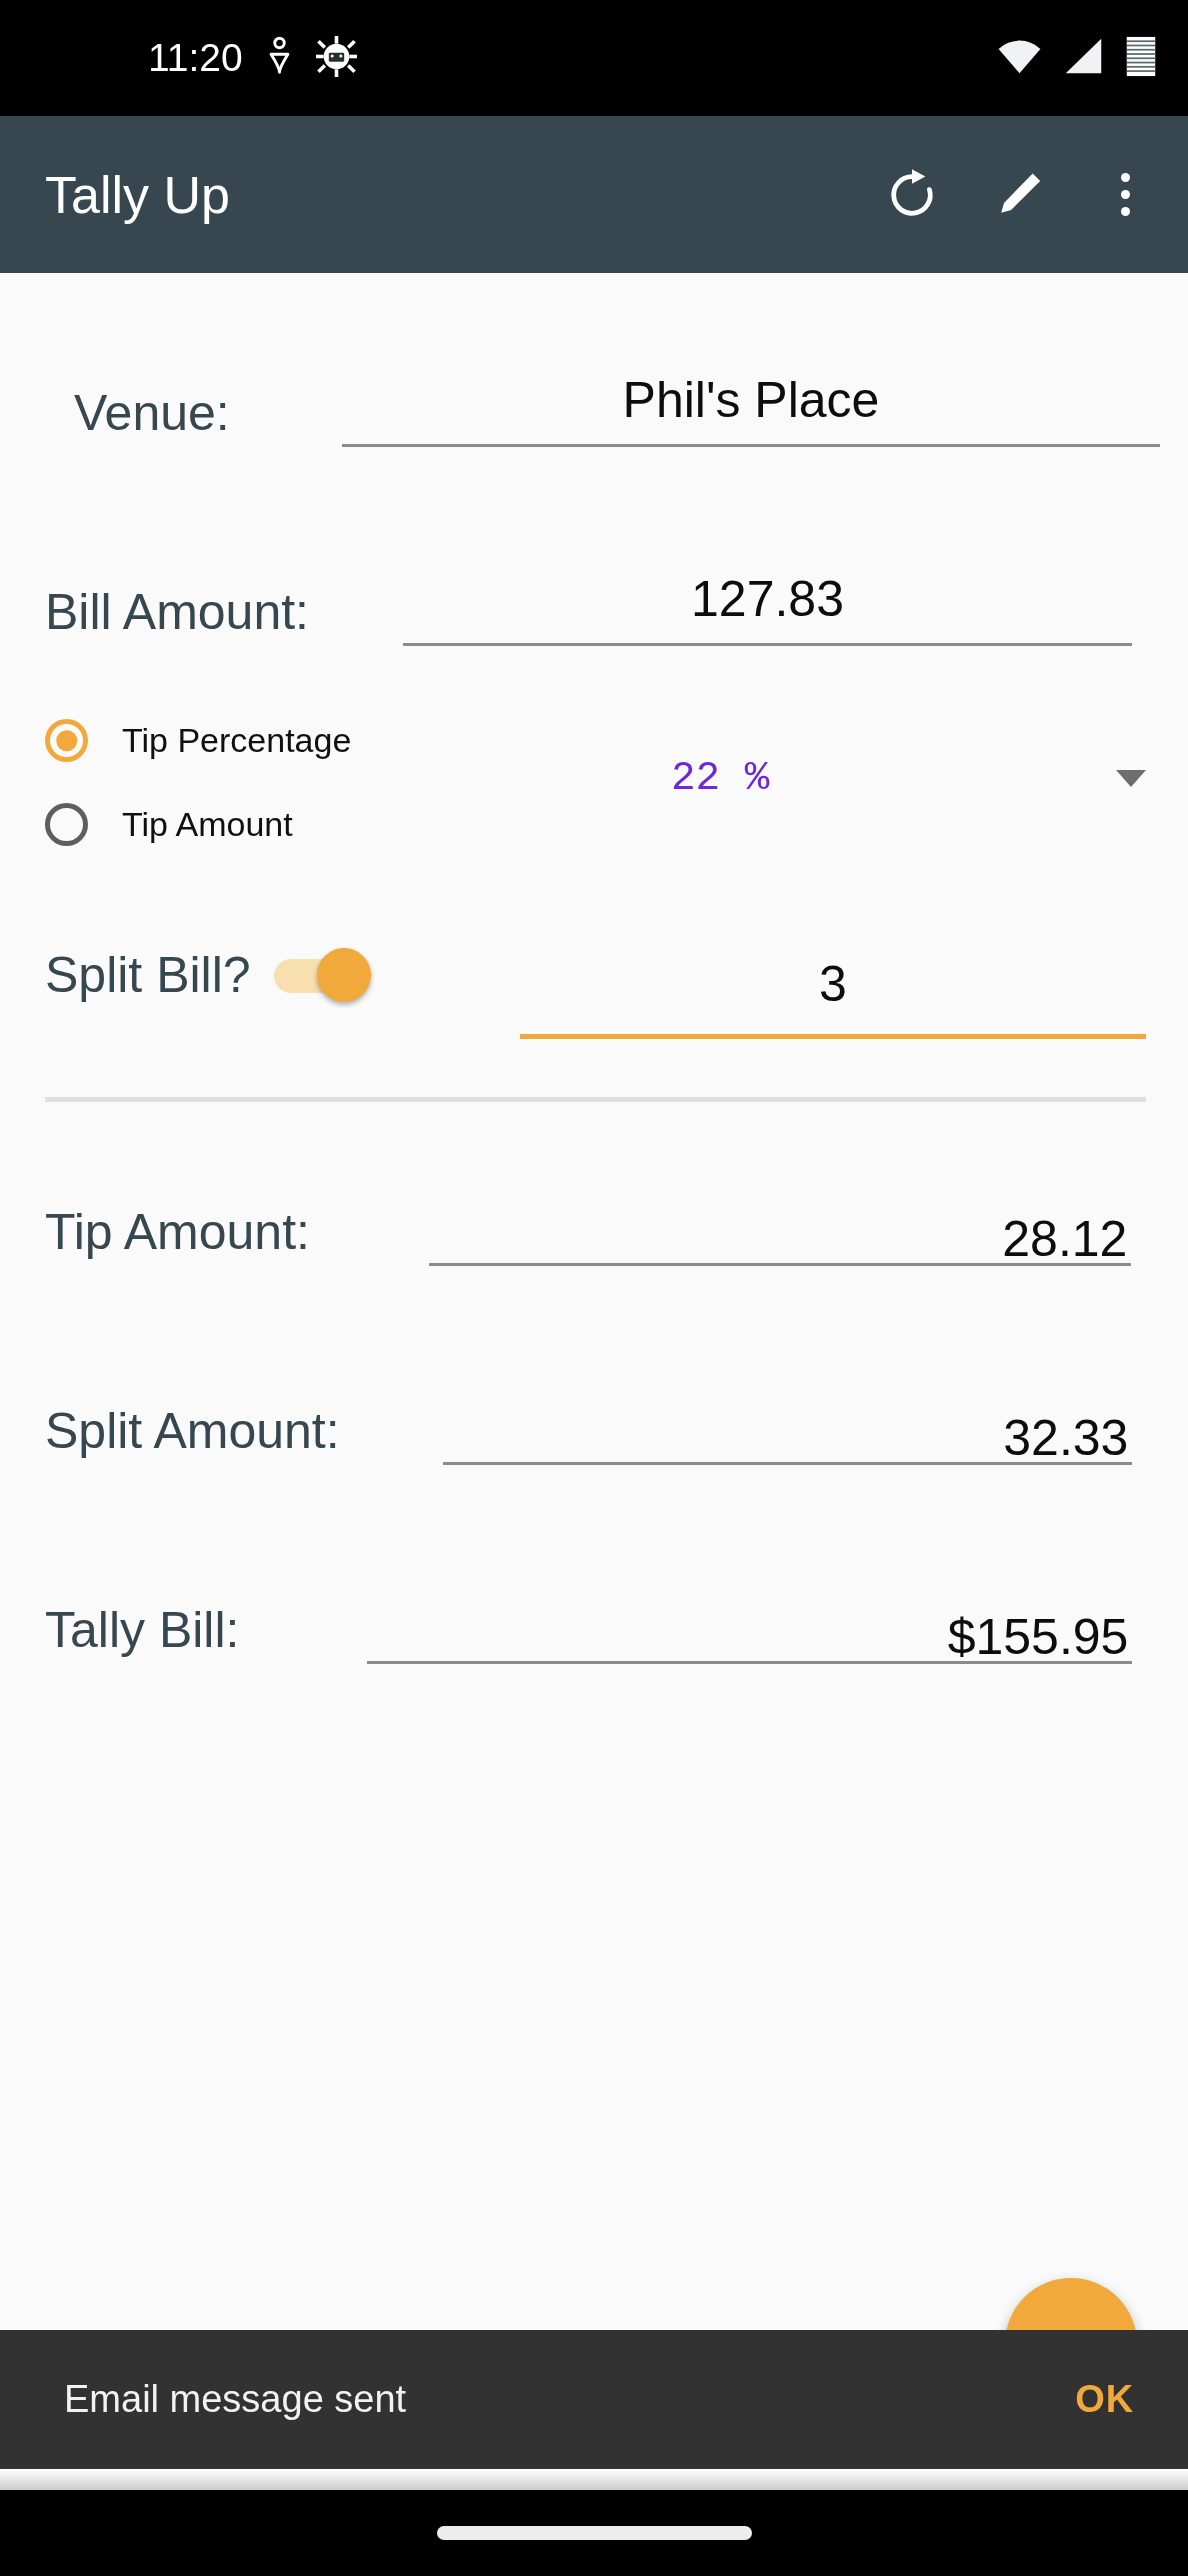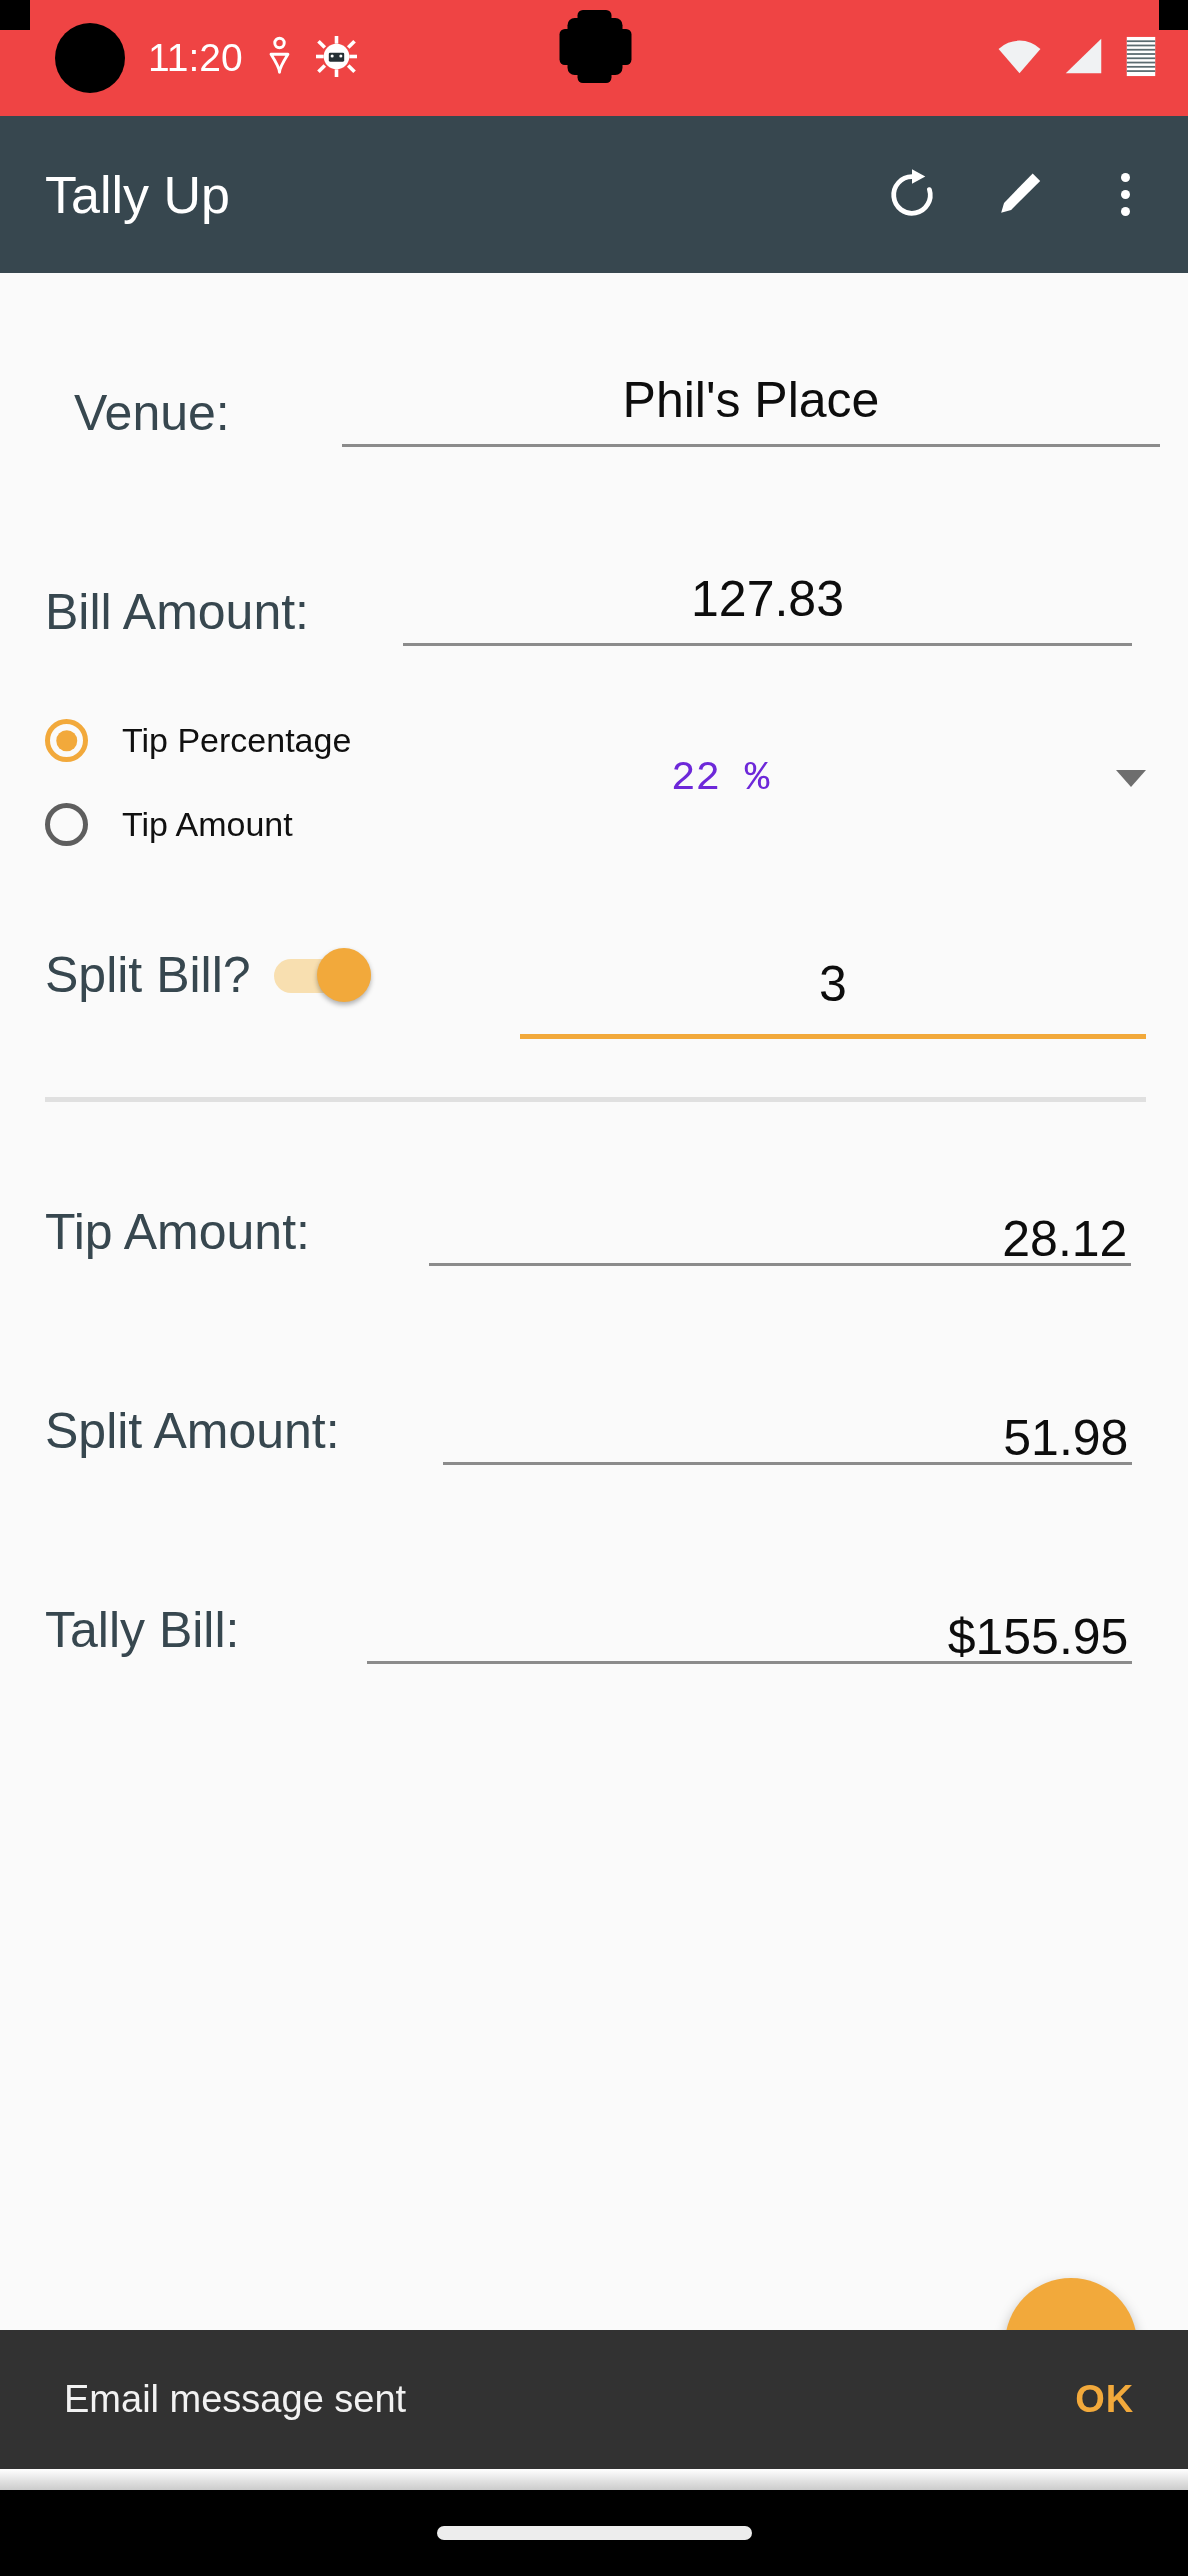--- a/index.html
+++ b/index.html
@@ -17,21 +17,21 @@
     background: #FAFAFA;
     overflow: hidden;
   }
 
   
   .status-bar {
     position: absolute;
     top: 0; left: 0;
     width: 1189px;
     height: 116px;
-    background: #ef4444;
+    background: #000000;
     display: flex;
     align-items: center;
     box-sizing: border-box;
     padding: 0 23px;
   }
   .camera-dot {
     width: 70px;
     height: 70px;
     border-radius: 50%;
     background: #000;
@@ -474,21 +474,21 @@
     <div class="row" style="top:894px; height:98px;">
       <div class="field-label" style="width:429px; padding-left:45px; box-sizing:border-box;">Tip Amount:</div>
       <div class="field-box" style="width:702px;">
         <div class="field-value right">28.12</div>
       </div>
     </div>
 
     <div class="row" style="top:1093px; height:98px;">
       <div class="field-label" style="width:443px; padding-left:45px; box-sizing:border-box;">Split Amount:</div>
       <div class="field-box" style="width:689px;">
-        <div class="field-value right">51.98</div>
+        <div class="field-value right">32.33</div>
       </div>
     </div>
 
     <div class="row" style="top:1292px; height:98px;">
       <div class="field-label" style="width:367px; padding-left:45px; box-sizing:border-box;">Tally Bill:</div>
       <div class="field-box" style="width:765px;">
         <div class="field-value right">$155.95</div>
       </div>
     </div>
 

